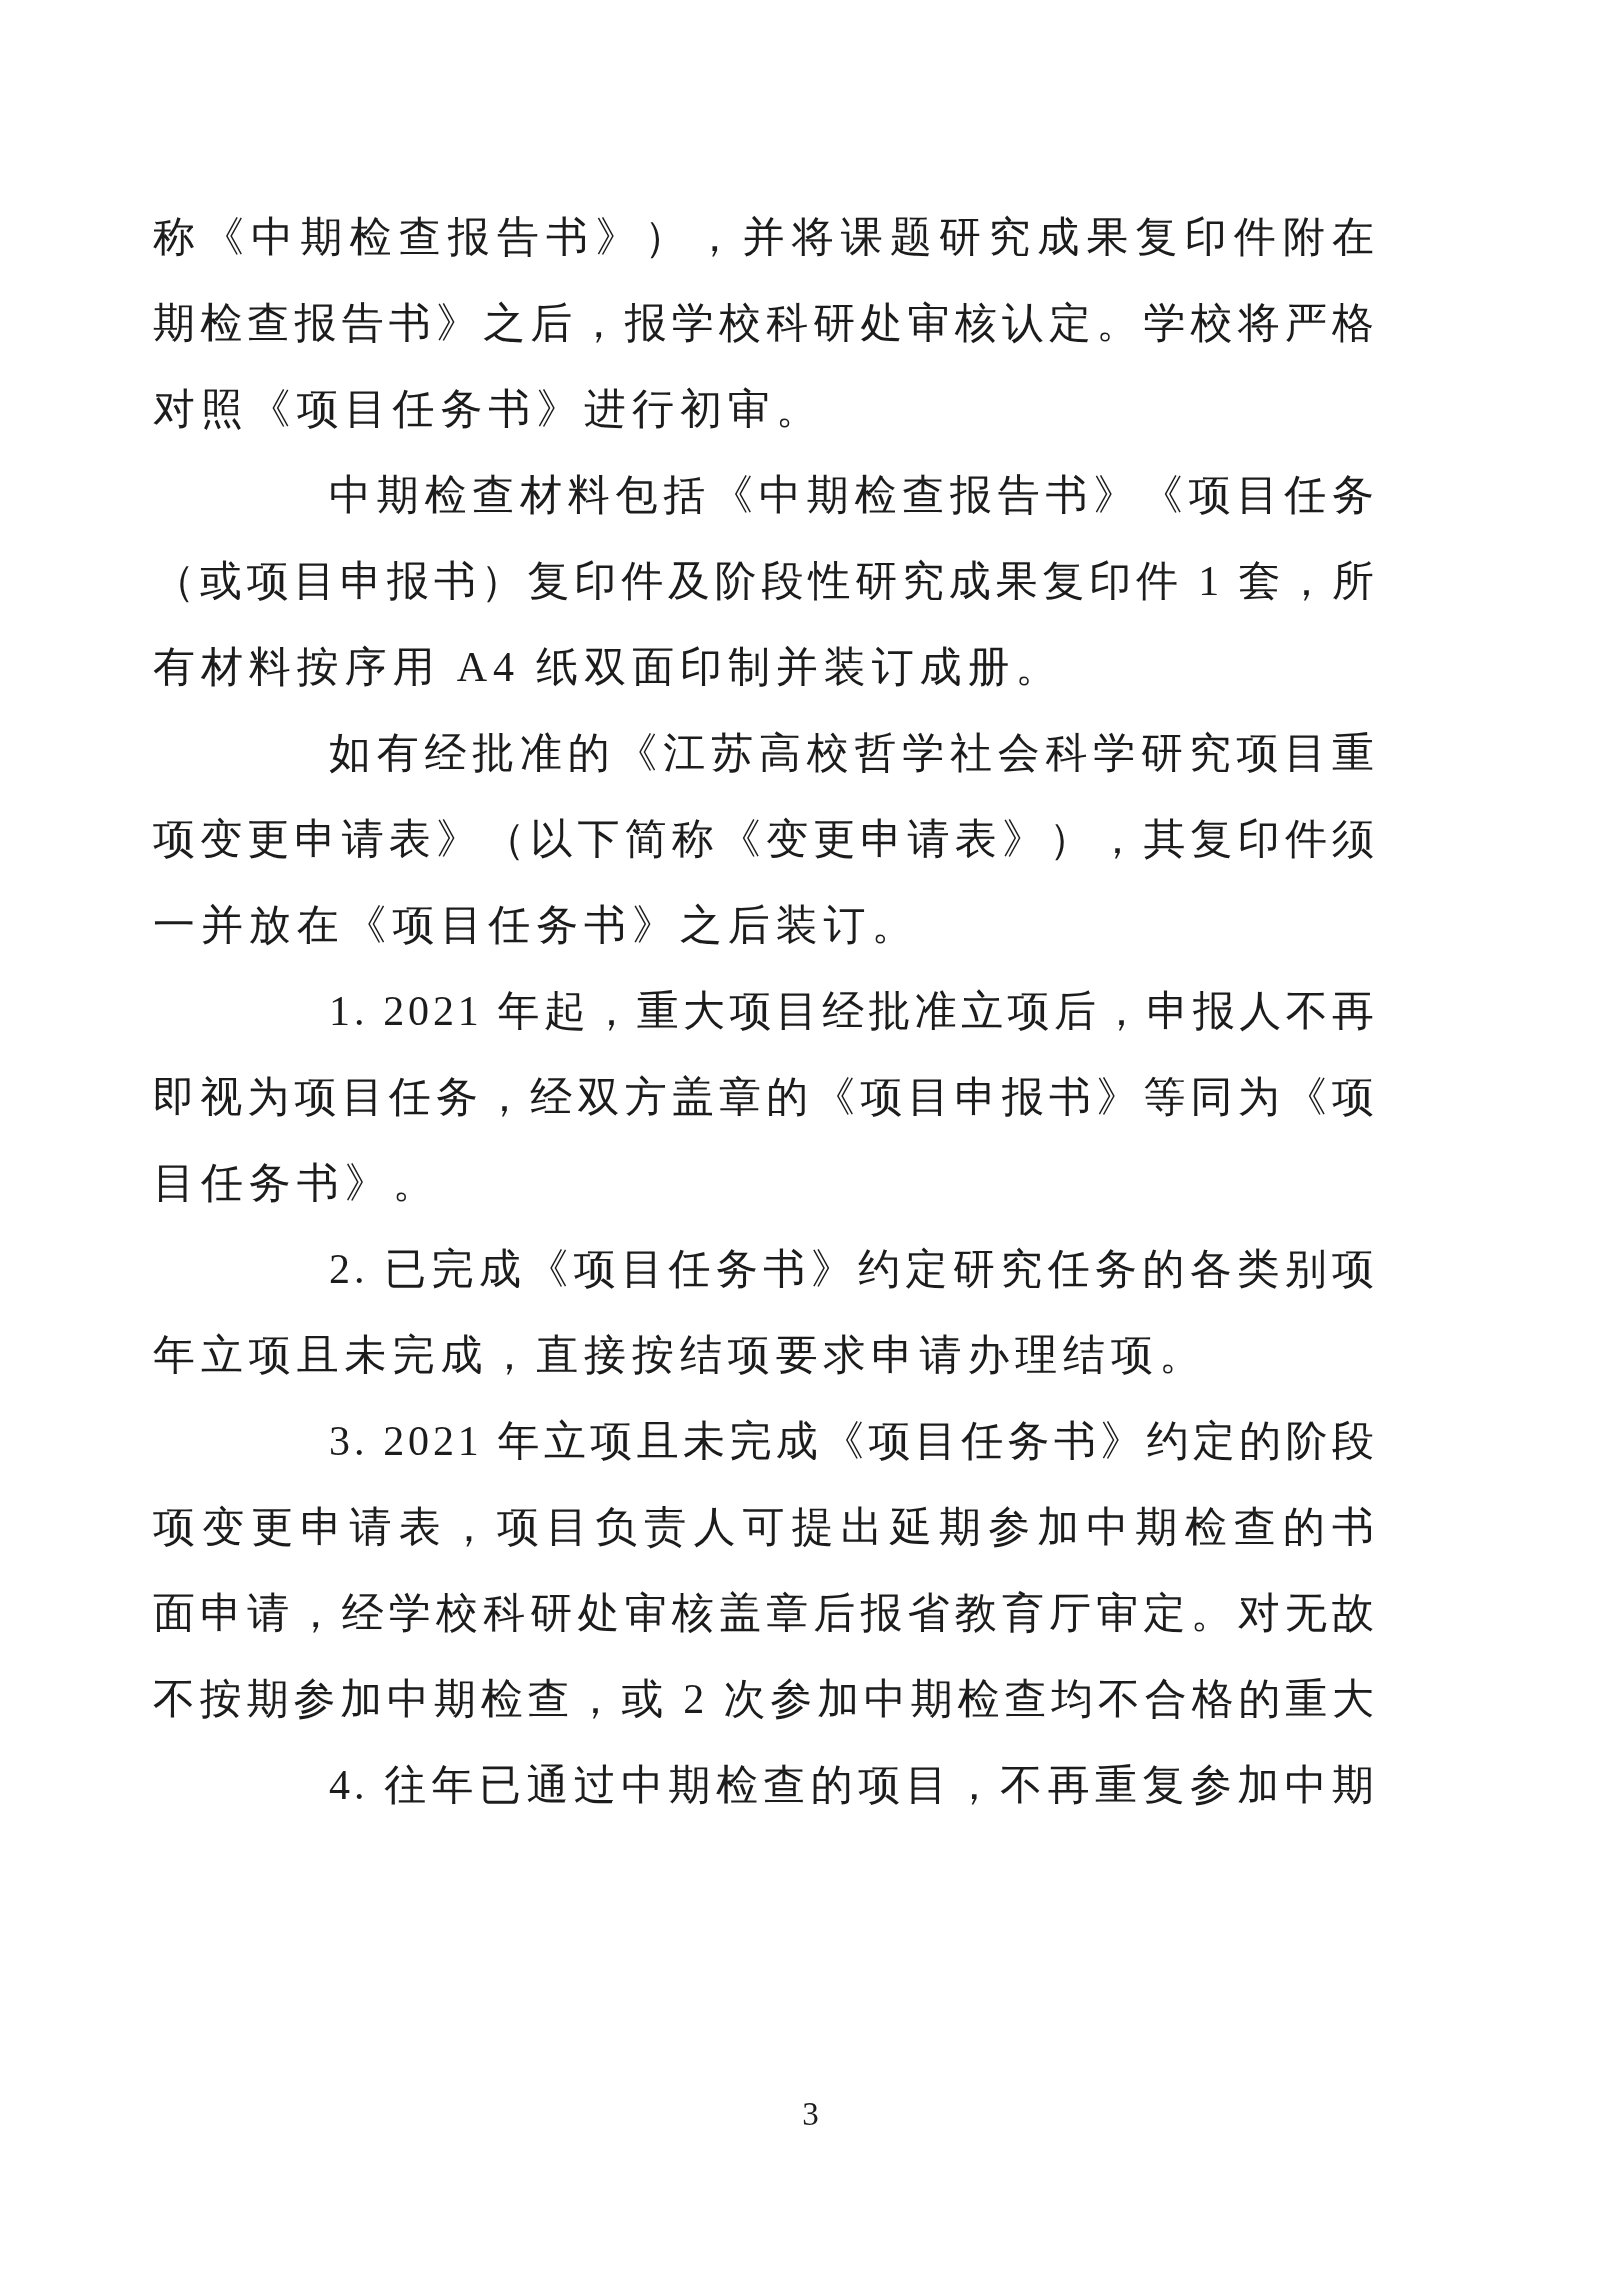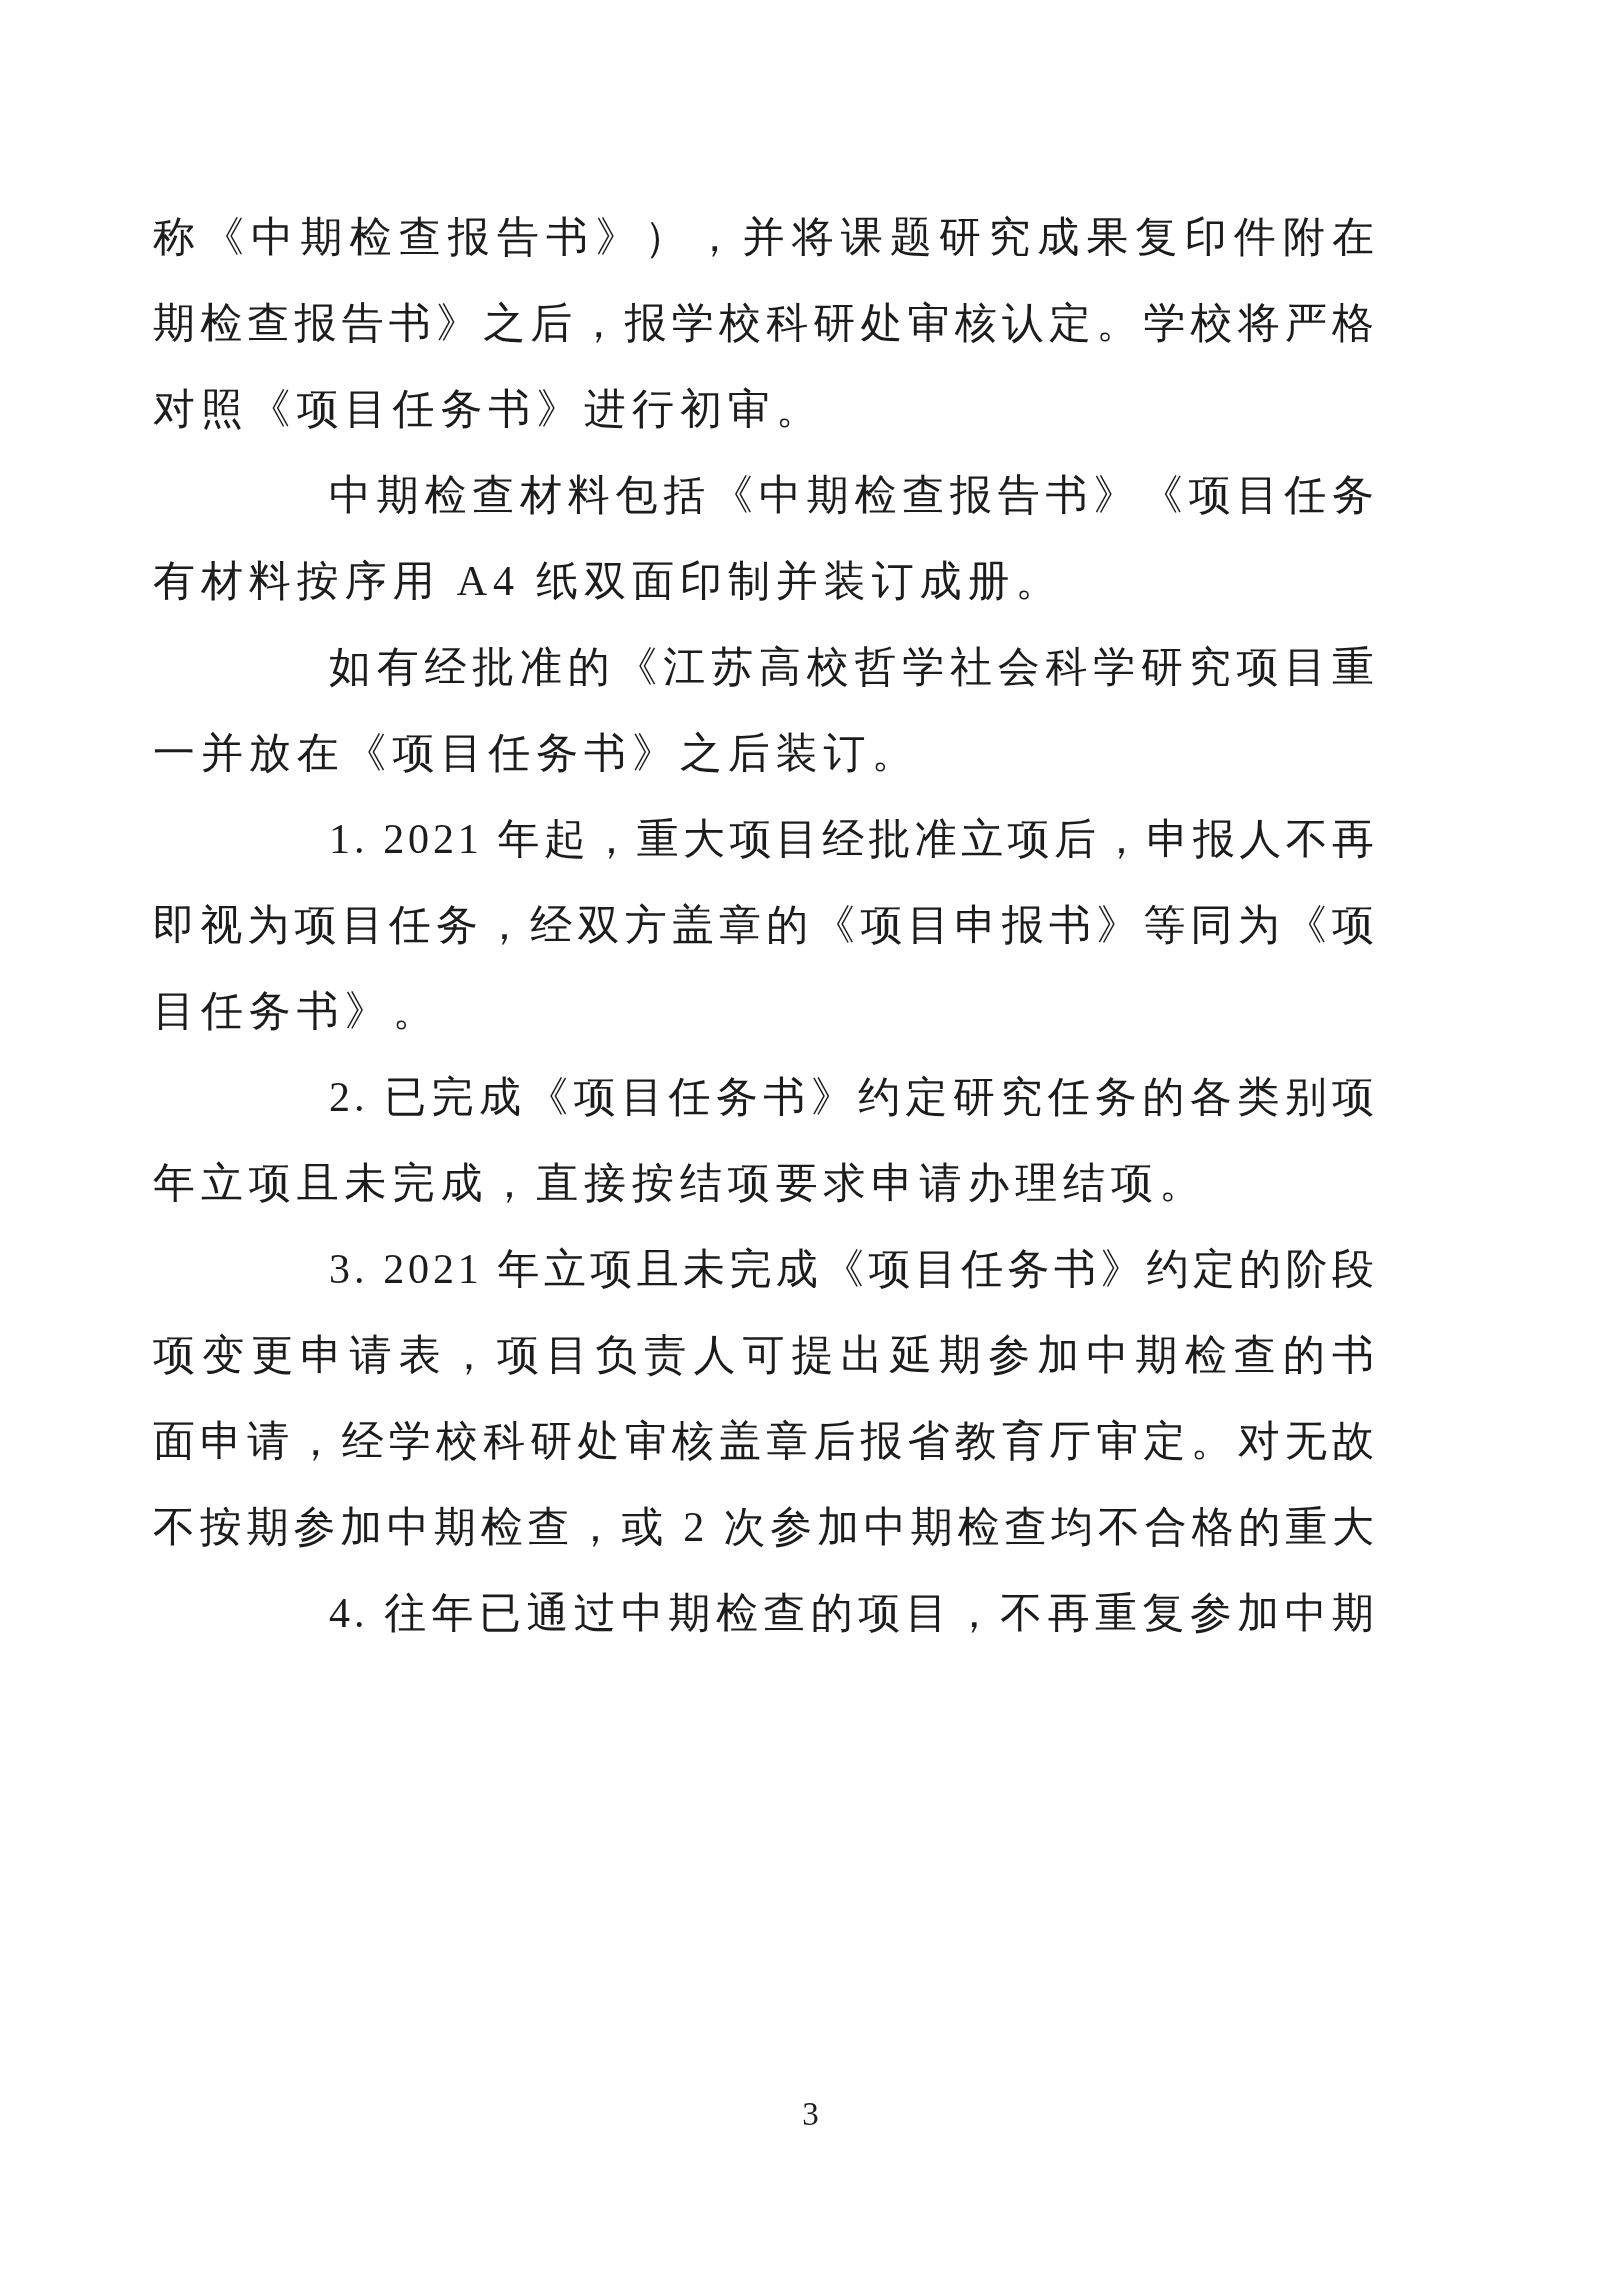--- a/index.html
+++ b/index.html
@@ -59,22 +59,24 @@
 </style>
 </head>
 <body>
 
 <div class="page">
   <div class="textblock">
     <div class="line">称《中期检查报告书》），并将课题研究成果复印件附在《中</div>
     <div class="line">期检查报告书》之后，报学校科研处审核认定。学校将严格</div>
     <div class="line parend">对照《项目任务书》进行初审。</div>
     <div class="line indent">中期检查材料包括《中期检查报告书》《项目任务书》</div>
+    <div class="line">（或项目申报书）复印件及阶段性研究成果复印件 1 套，所</div>
     <div class="line parend">有材料按序用 A4 纸双面印制并装订成册。</div>
     <div class="line indent">如有经批准的《江苏高校哲学社会科学研究项目重要事</div>
+    <div class="line">项变更申请表》（以下简称《变更申请表》），其复印件须</div>
     <div class="line parend">一并放在《项目任务书》之后装订。</div>
     <div class="line indent">1. 2021 年起，重大项目经批准立项后，申报人不再单</div>
     <div class="line">即视为项目任务，经双方盖章的《项目申报书》等同为《项</div>
     <div class="line parend">目任务书》。</div>
     <div class="line indent">2. 已完成《项目任务书》约定研究任务的各类别项目，</div>
     <div class="line parend">年立项且未完成，直接按结项要求申请办理结项。</div>
     <div class="line indent">3. 2021 年立项且未完成《项目任务书》约定的阶段性</div>
     <div class="line">项变更申请表，项目负责人可提出延期参加中期检查的书</div>
     <div class="line">面申请，经学校科研处审核盖章后报省教育厅审定。对无故</div>
     <div class="line">不按期参加中期检查，或 2 次参加中期检查均不合格的重大</div>

